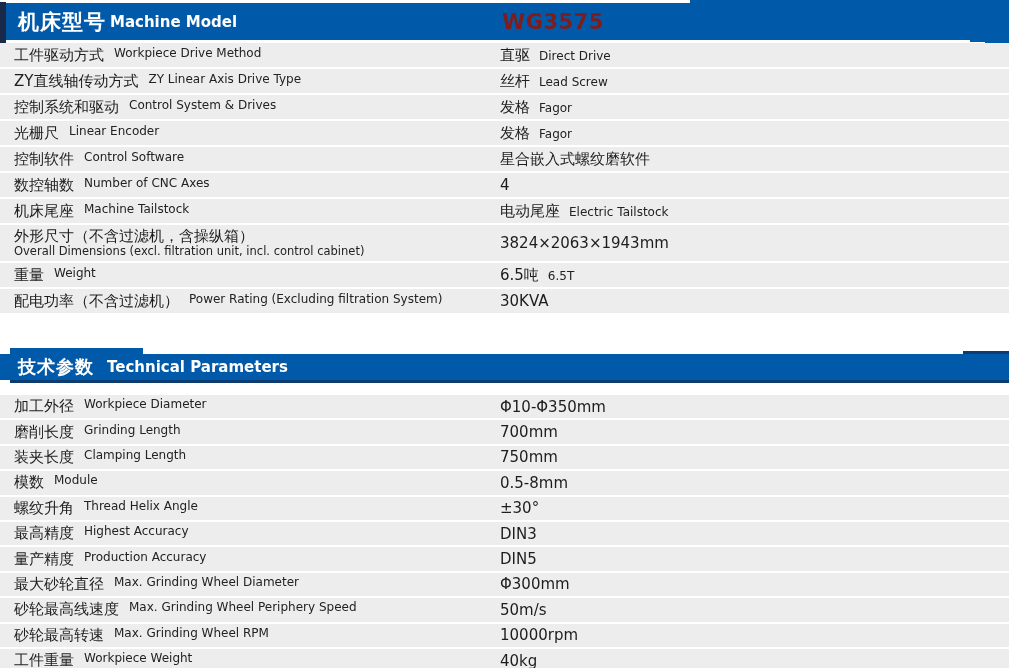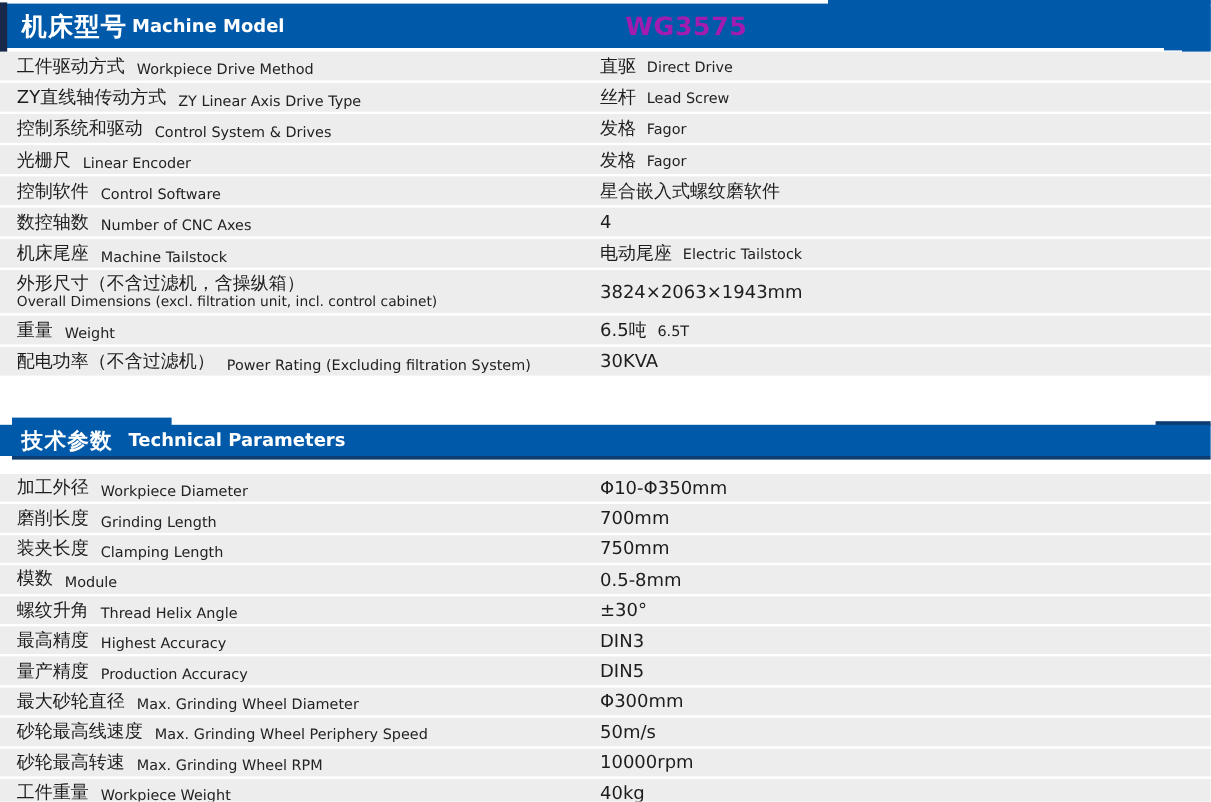--- a/index.html
+++ b/index.html
@@ -11,35 +11,35 @@
   
   .hdr1{position:relative;height:43px;}
   .hdr1 .navy{position:absolute;left:0;top:2px;width:6px;height:41px;background:#19294a;}
   .hdr1 .topstrip{position:absolute;left:690px;top:0;width:319px;height:4px;background:#005aa9;}
   .hdr1 .capstep{position:absolute;left:970px;top:5px;width:39px;height:37px;background:#005aa9;}
   .hdr1 .cap{position:absolute;left:985px;top:0;width:24px;height:43px;background:#005aa9;}
   .hdr1 .bar{position:absolute;left:5px;top:3px;width:980px;height:37px;background:#005aa9;}
   .hdr1 .title{position:absolute;left:18px;top:3px;height:37px;display:flex;align-items:center;gap:4px;color:#fff;}
   .hdr1 .t-zh{font-size:21px;font-weight:bold;letter-spacing:1px;}
   .hdr1 .t-en{font-size:15px;font-weight:bold;}
-  .hdr1 .model{position:absolute;left:521px;top:3px;height:37px;display:flex;align-items:center;
-    color:#a21caf;font-size:21px;font-weight:bold;letter-spacing:0.5px;}
+  .hdr1 .model{position:absolute;left:502px;top:3px;height:37px;display:flex;align-items:center;
+    color:#7f1d1d;font-size:21px;font-weight:bold;letter-spacing:0.5px;}
   
   .hdr2{position:relative;height:35px;margin-top:35px;padding-left:45px;}
   .hdr2 .strip{position:absolute;left:10px;top:0;width:133px;height:7px;background:#005aa9;}
   .hdr2 .rtick{position:absolute;left:963px;top:3px;width:46px;height:4px;background:#0d3c70;}
   .hdr2 .bar{position:absolute;left:0;top:6px;width:1009px;height:26px;background:#005aa9;}
   .hdr2 .shadow{position:absolute;left:10px;top:32px;width:999px;height:3px;background:#0d3c70;}
   .hdr2 .title{position:absolute;left:18px;top:6px;height:26px;display:flex;align-items:center;gap:13px;color:#fff;}
   .hdr2 .t-zh{font-size:18px;font-weight:bold;letter-spacing:1px;}
   .hdr2 .t-en{font-size:15px;font-weight:bold;}
   
   .rows{margin-top:0;}
   .row{display:flex;align-items:center;background:#ededed;height:24px;margin-bottom:2px;}
-  .cell-label{flex:0 0 486px;padding-left:14px;display:flex;align-items:flex-end;gap:10px;overflow:hidden;}
+  .cell-label{flex:0 0 486px;padding-left:14px;display:flex;align-items:flex-start;gap:10px;overflow:hidden;}
   .cell-value{flex:1;display:flex;align-items:baseline;gap:9px;overflow:hidden;}
   .zh{font-size:15px;white-space:nowrap;}
   .en{font-size:12px;white-space:nowrap;color:#222;}
   .row.two-line{height:36px;}
   .row.two-line .cell-label{display:block;}
   .row.two-line .cell-label .zh{display:block;line-height:17px;}
   .row.two-line .cell-label .en{display:block;line-height:13px;font-size:11.5px;}
   .s2 .row{height:23.4px;}
   .s2{margin-top:12px;}
 </style>

